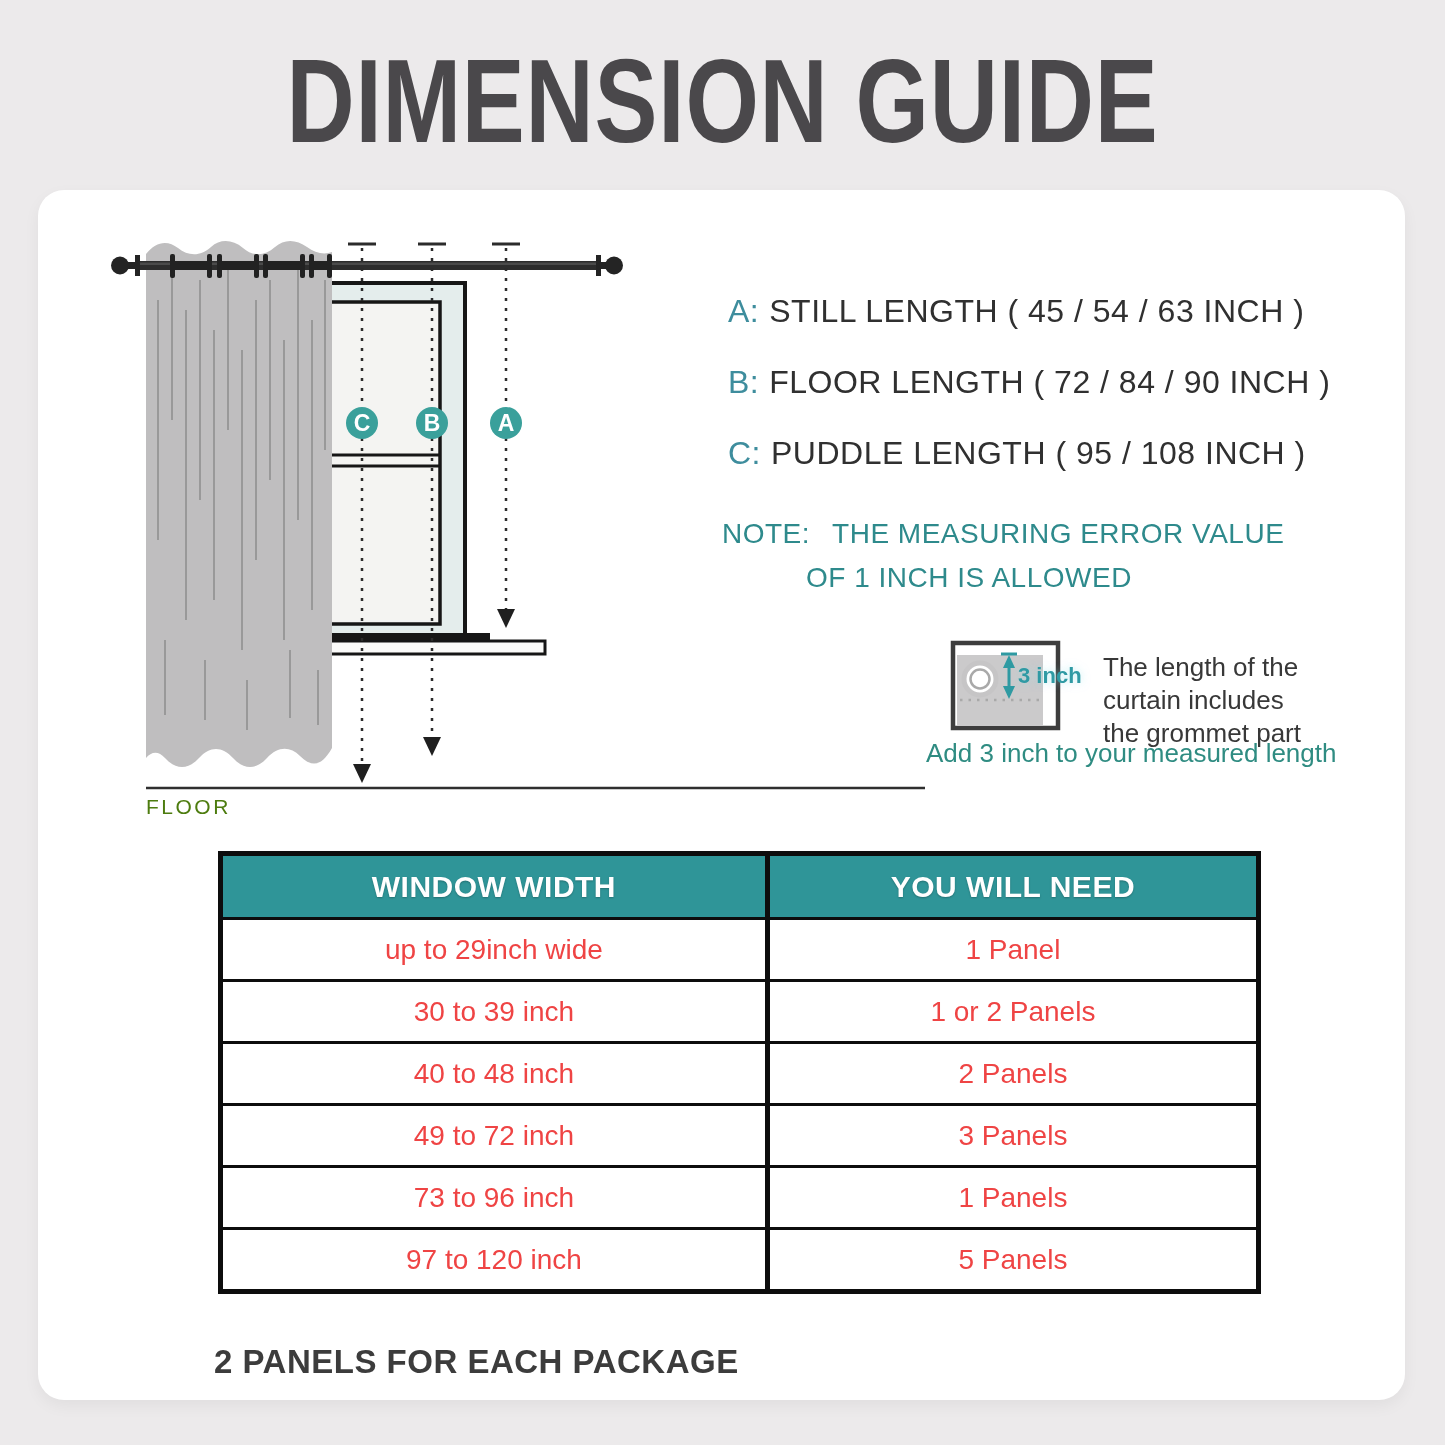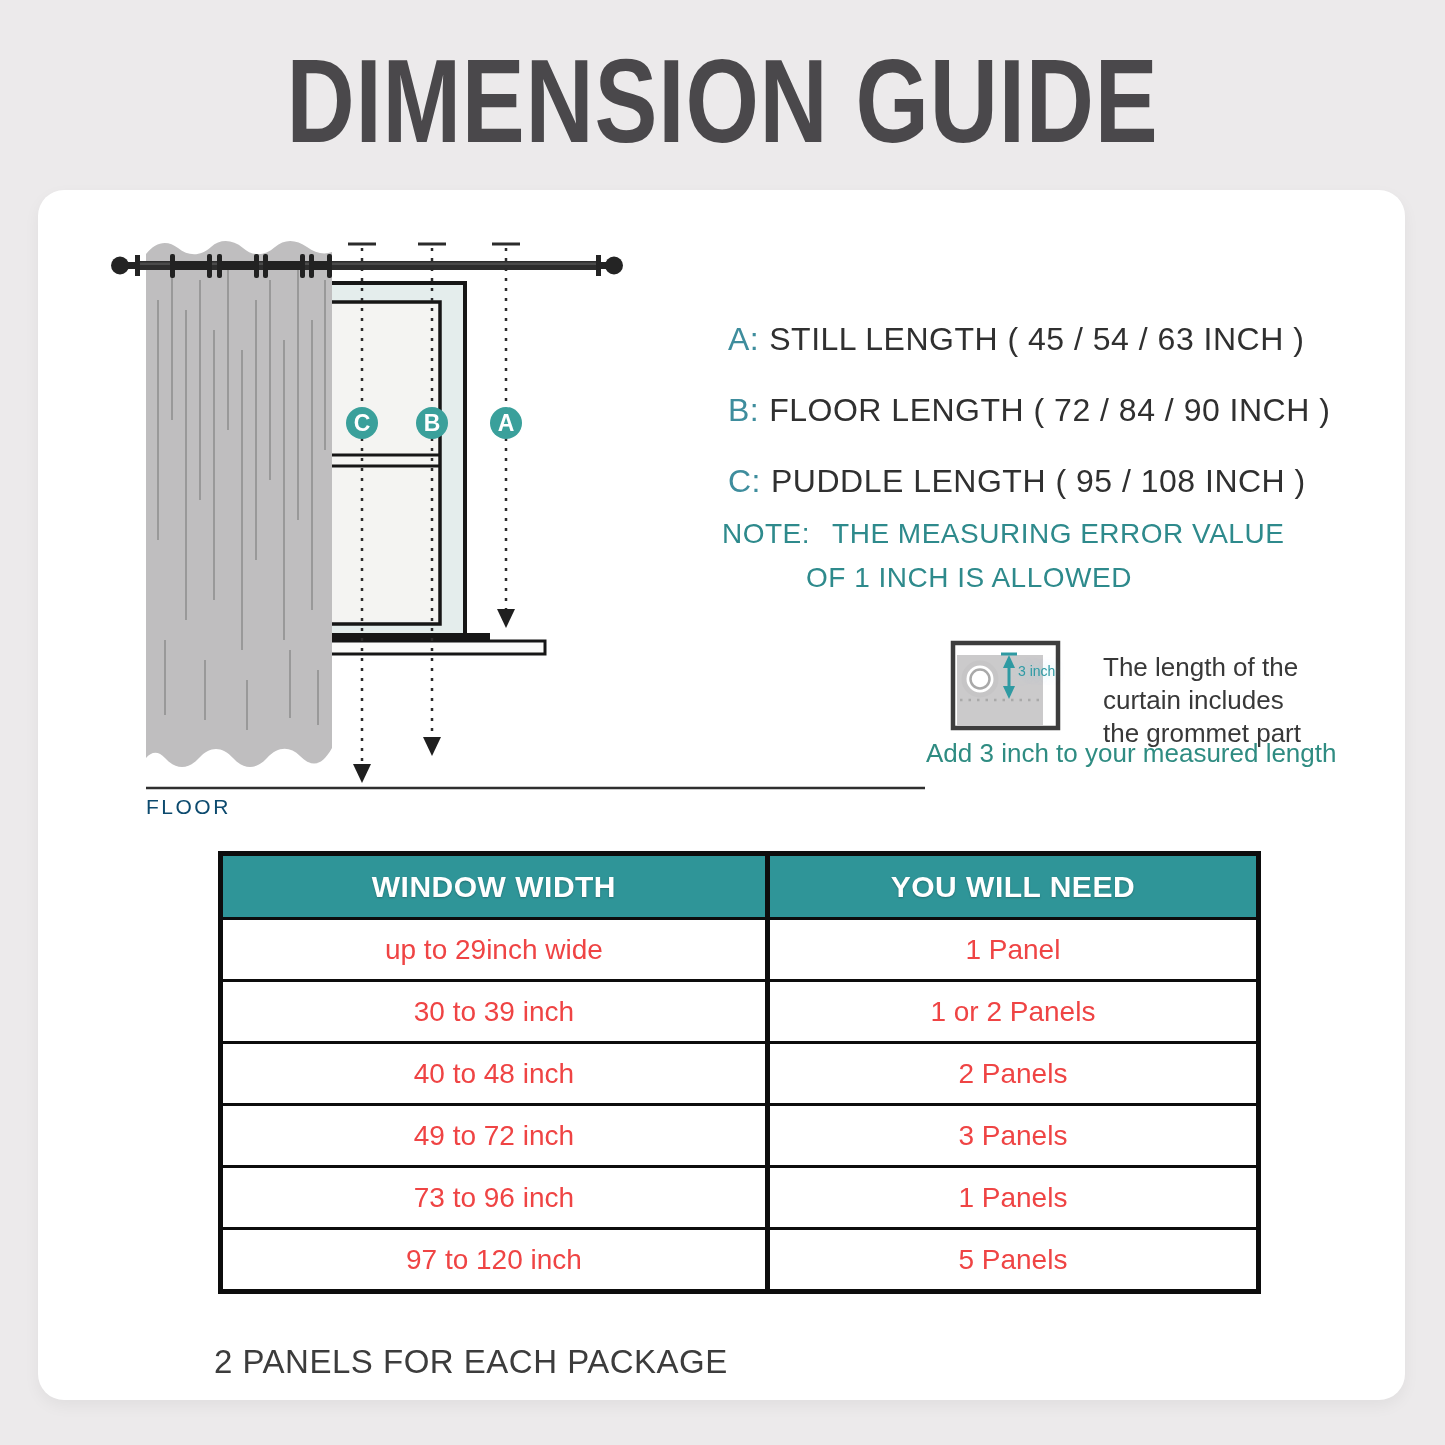--- a/index.html
+++ b/index.html
@@ -13,55 +13,55 @@
     font-size:118px;font-weight:bold;color:#4a484b;letter-spacing:1px;
     transform:scaleX(0.8);transform-origin:center;white-space:nowrap;margin:0;
   }
   .panel{
     position:absolute;left:38px;top:190px;width:1367px;height:1210px;
     background:#ffffff;border-radius:26px;box-shadow:0 6px 16px rgba(0,0,0,0.05);
   }
   .diagram-svg{position:absolute;left:0;top:0;width:1445px;height:1445px;pointer-events:none;}
 
   
-  .legend-row{position:absolute;left:728px;white-space:nowrap;font-size:32px;color:#303030;letter-spacing:0.5px;margin-top:28px;}
+  .legend-row{position:absolute;left:728px;white-space:nowrap;font-size:32px;color:#303030;letter-spacing:0.5px;}
   .legend-row .prefix{color:#3e8d9d;margin-right:10px;}
   .legend-a{top:293px;}
   .legend-b{top:364px;}
   .legend-c{top:435px;}
 
   .note-line1{position:absolute;left:722px;top:518px;font-size:28px;color:#2e8a8c;letter-spacing:0.5px;white-space:nowrap;}
   .note-line1 .note-label{margin-right:22px;}
   .note-line2{position:absolute;left:806px;top:562px;font-size:28px;color:#2e8a8c;letter-spacing:0.5px;white-space:nowrap;}
 
   
-  .measure-label{position:absolute;left:1018px;top:663px;font-size:14px;color:#2f9aa4;white-space:nowrap;text-shadow:0 0 8px rgba(140,225,235,0.55);}
+  .measure-label{position:absolute;left:1018px;top:663px;font-size:22px;color:#2f9aa4;white-space:nowrap;text-shadow:0 0 8px rgba(140,225,235,0.55);font-weight:bold;}
   .grommet-desc{position:absolute;left:1103px;top:651px;font-size:26px;line-height:33px;color:#383838;white-space:nowrap;}
   .add-note{position:absolute;left:926px;top:738px;font-size:26px;color:#2f8c82;white-space:nowrap;}
 
-  .floor-label{position:absolute;left:146px;top:795px;font-size:21px;letter-spacing:2.5px;color:#0c4a6e;}
+  .floor-label{position:absolute;left:146px;top:795px;font-size:21px;letter-spacing:2.5px;color:#4d7c0f;}
 
   
   .size-table{
     position:absolute;left:218px;top:851px;width:1043px;
     border-collapse:collapse;table-layout:fixed;background:#ffffff;
     border:5px solid #0d0d0d;
     padding-left:20px;
   }
   .size-table th,.size-table td{
     border:3px solid #0d0d0d;text-align:center;vertical-align:middle;padding:0;
   }
   .size-table th:first-child,.size-table td:first-child{width:52.2%;border-right:5px solid #0d0d0d;}
   .size-table th{
     height:61px;background:#2f9598;color:#ffffff;font-size:30px;font-weight:bold;
     letter-spacing:0.5px;text-shadow:0 1px 2px rgba(0,0,0,0.25);
   }
   .size-table td{height:59px;font-size:28px;color:#ef4444;}
 
-  .footer-note{position:absolute;left:214px;top:1343px;font-size:33px;font-weight:400;color:#3c3c3c;letter-spacing:0.5px;white-space:nowrap;}
+  .footer-note{position:absolute;left:214px;top:1343px;font-size:33px;font-weight:700;color:#3c3c3c;letter-spacing:0.5px;white-space:nowrap;}
 
   
   .marker-letter{font-family:"Liberation Sans",sans-serif;font-size:23px;font-weight:bold;fill:#ffffff;}
 </style>
 </head>
 <body>
 
 <div class="canvas">
 
   <h1 class="page-title">DIMENSION GUIDE</h1>

